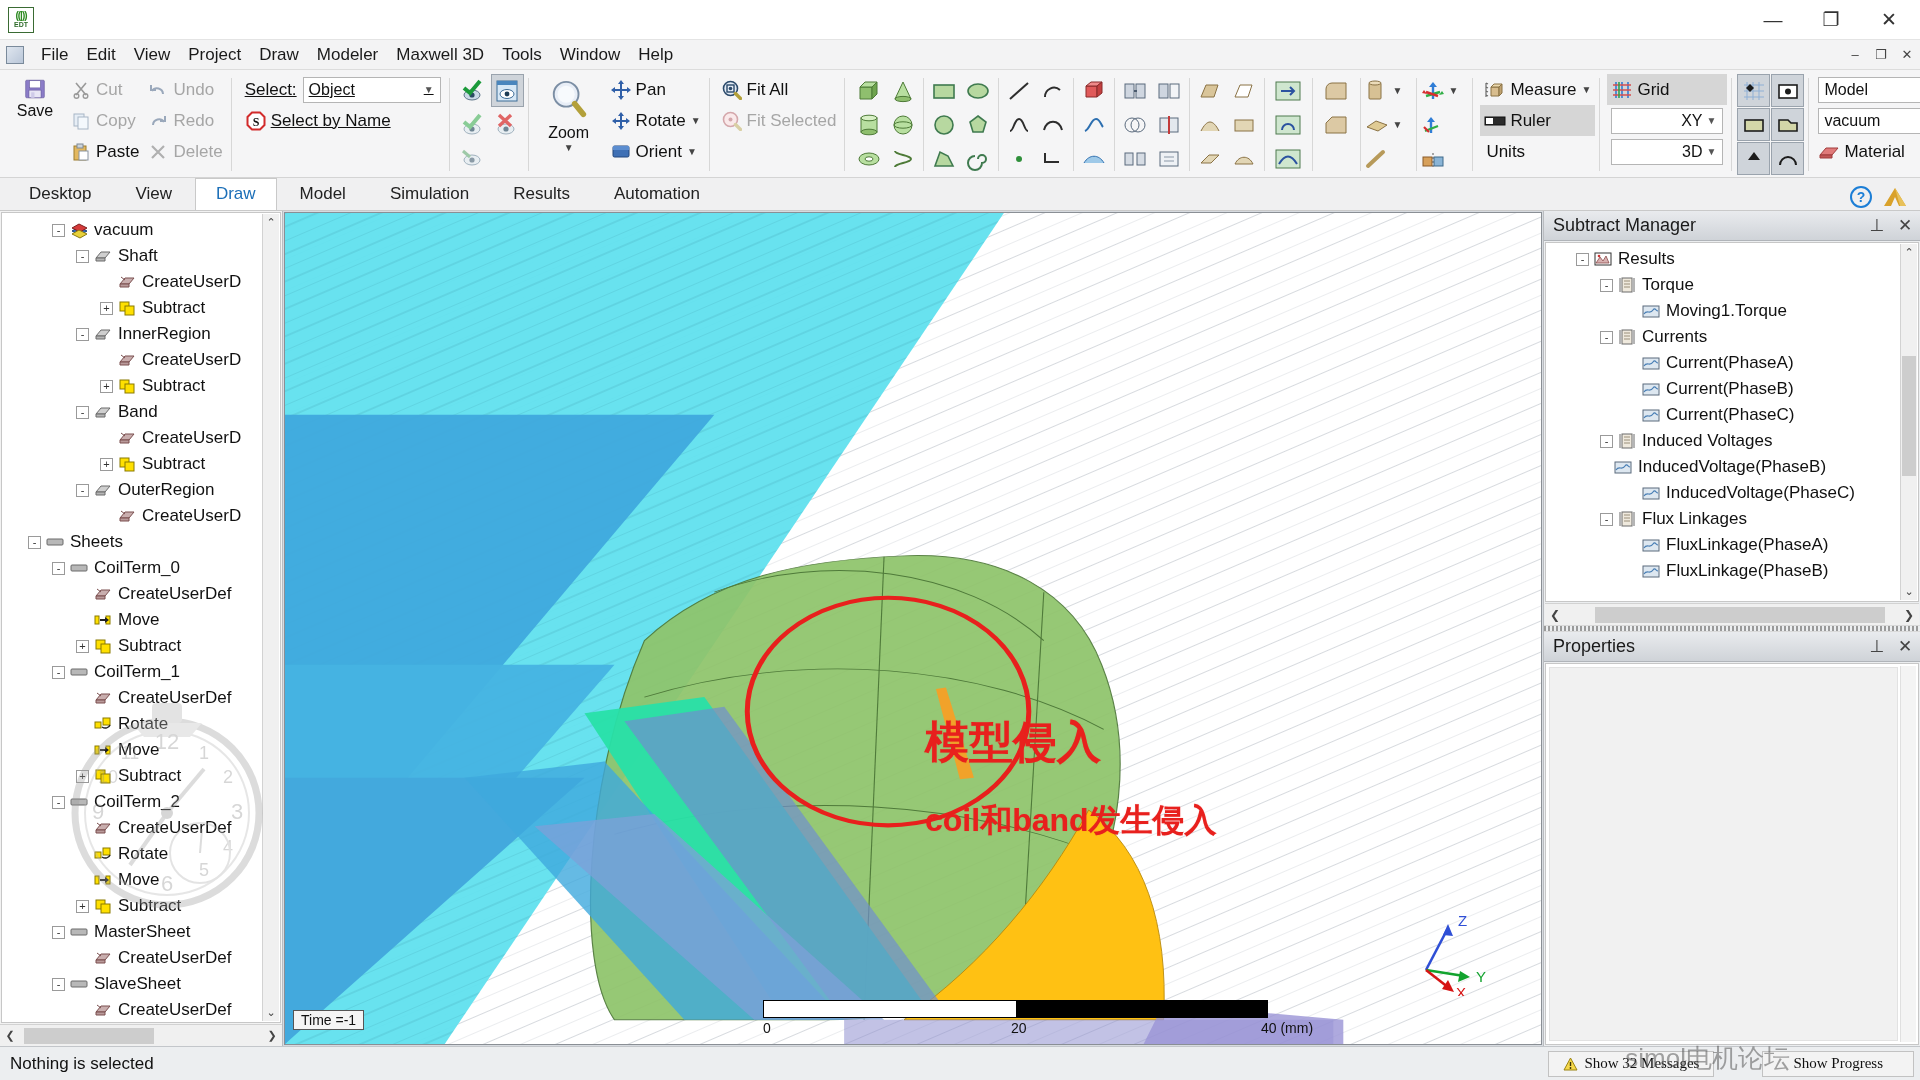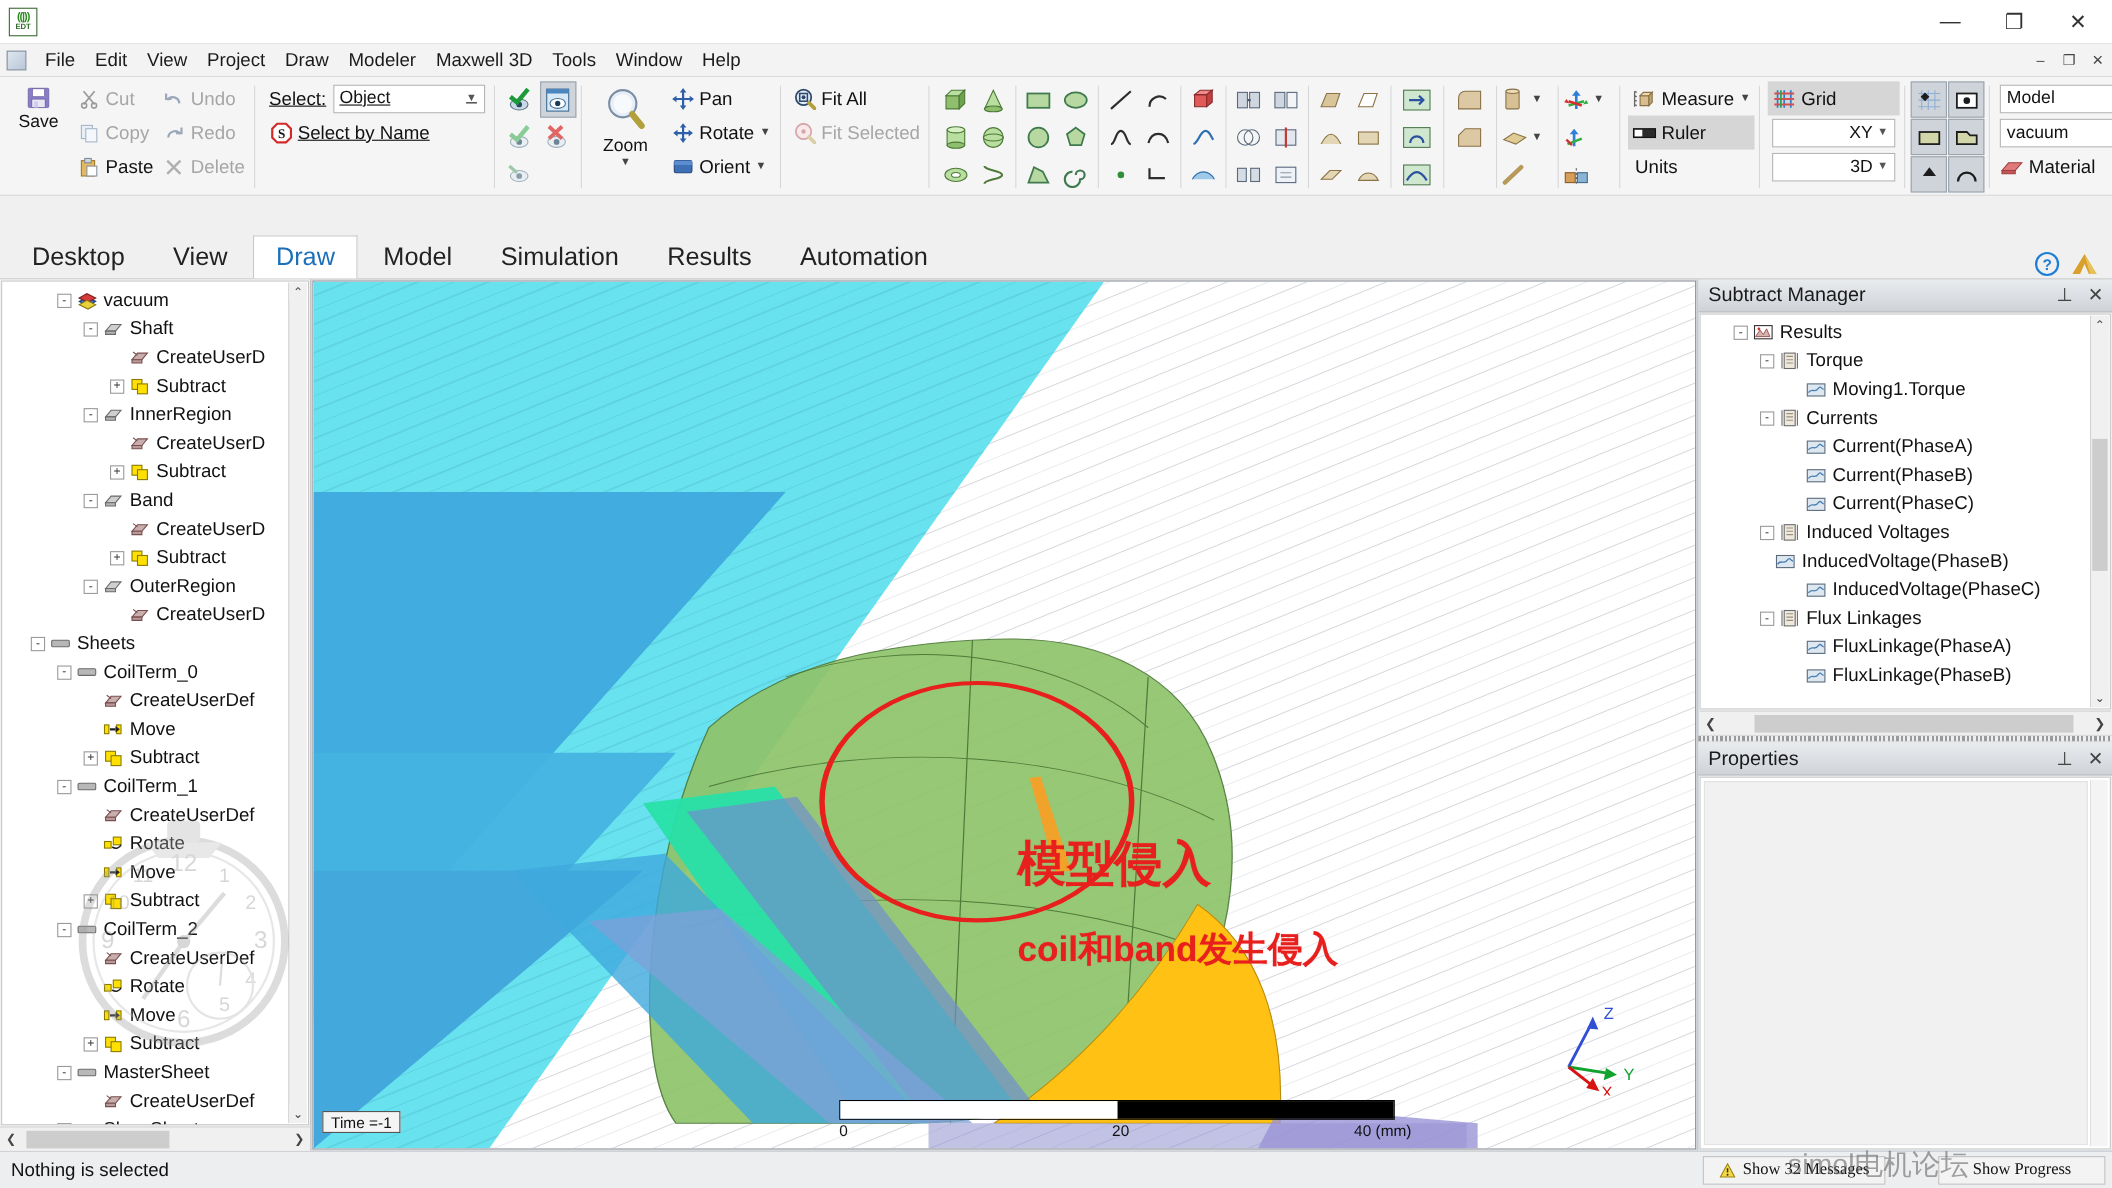--- a/index.html
+++ b/index.html
@@ -58,22 +58,22 @@
            padding:0 2px 0 5px; font-size:16px; min-width:90px; }
   .combo .cv{ flex:1; }
   .combo .arw{ color:#555; font-size:10px; padding:0 4px; }
   .iconpad { display:grid; grid-template-columns:repeat(auto-fill,33px); gap:1px; align-content:start; }
   .ipad-btn { width:33px;height:33px; display:flex;align-items:center;justify-content:center; }
   .ipad-btn.sel { background:#cfd4da; border:1px solid #9aa3ad; }
 
   
   .tabbar{ flex:0 0 33px; background:#f0f0f1; display:flex; align-items:flex-end;
            border-bottom:1px solid #c9c9c9; padding-left:8px; position:relative;}
-  .tab{ padding:5px 20px 6px 20px; font-size:23px; color:#222; border:1px solid transparent;
-        border-bottom:none; margin-right:2px;margin-top:36px; }
+  .tab{ padding:5px 20px 6px 20px; font-size:17px; color:#222; border:1px solid transparent;
+        border-bottom:none; margin-right:2px; }
   .tab.active{ background:#ffffff; color:#1c6fb8; border-color:#c9c9c9; }
   .tab-right{ margin-left:auto; display:flex; align-items:center; gap:10px; padding:0 12px 2px 0;}
   .help-circ{width:22px;height:22px;border-radius:50%;border:2px solid #1c7ed6;color:#1c7ed6;
              display:flex;align-items:center;justify-content:center;font-size:14px;font-weight:bold;}
   .ansys-logo{width:26px;height:22px;}
 
   
   .body{ flex:1; display:flex; min-height:0; background:#d7dbe0; }
 
   
@@ -1245,21 +1245,21 @@
 
       <div class="vp-status">Time =-1</div>
 
       <div class="scalebar">
         <div class="w"></div>
         <div class="b"></div>
       </div>
       <div class="scalelabels">
         <span style="left:0px;">0</span>
         <span style="left:248px;">20</span>
-        <span style="left:468px;">40 (mm)</span>
+        <span style="left:498px;">40 (mm)</span>
       </div>
 
       <div class="axes">
         <svg width="95" height="90" viewBox="0 0 95 90">
           <line x1="24" y1="64" x2="46" y2="22" stroke="#2f4fd6" stroke-width="2.6"></line>
           <polygon points="46,18 51,30 41,29" fill="#2f4fd6"></polygon>
           <text x="56" y="20" font-size="15" fill="#2f4fd6" font-family="Liberation Sans, sans-serif">Z</text>
           <line x1="24" y1="64" x2="62" y2="70" stroke="#12a32e" stroke-width="2.6"></line>
           <polygon points="68,71 56,76 58,65" fill="#12a32e"></polygon>
           <text x="74" y="76" font-size="15" fill="#12a32e" font-family="Liberation Sans, sans-serif">Y</text>

